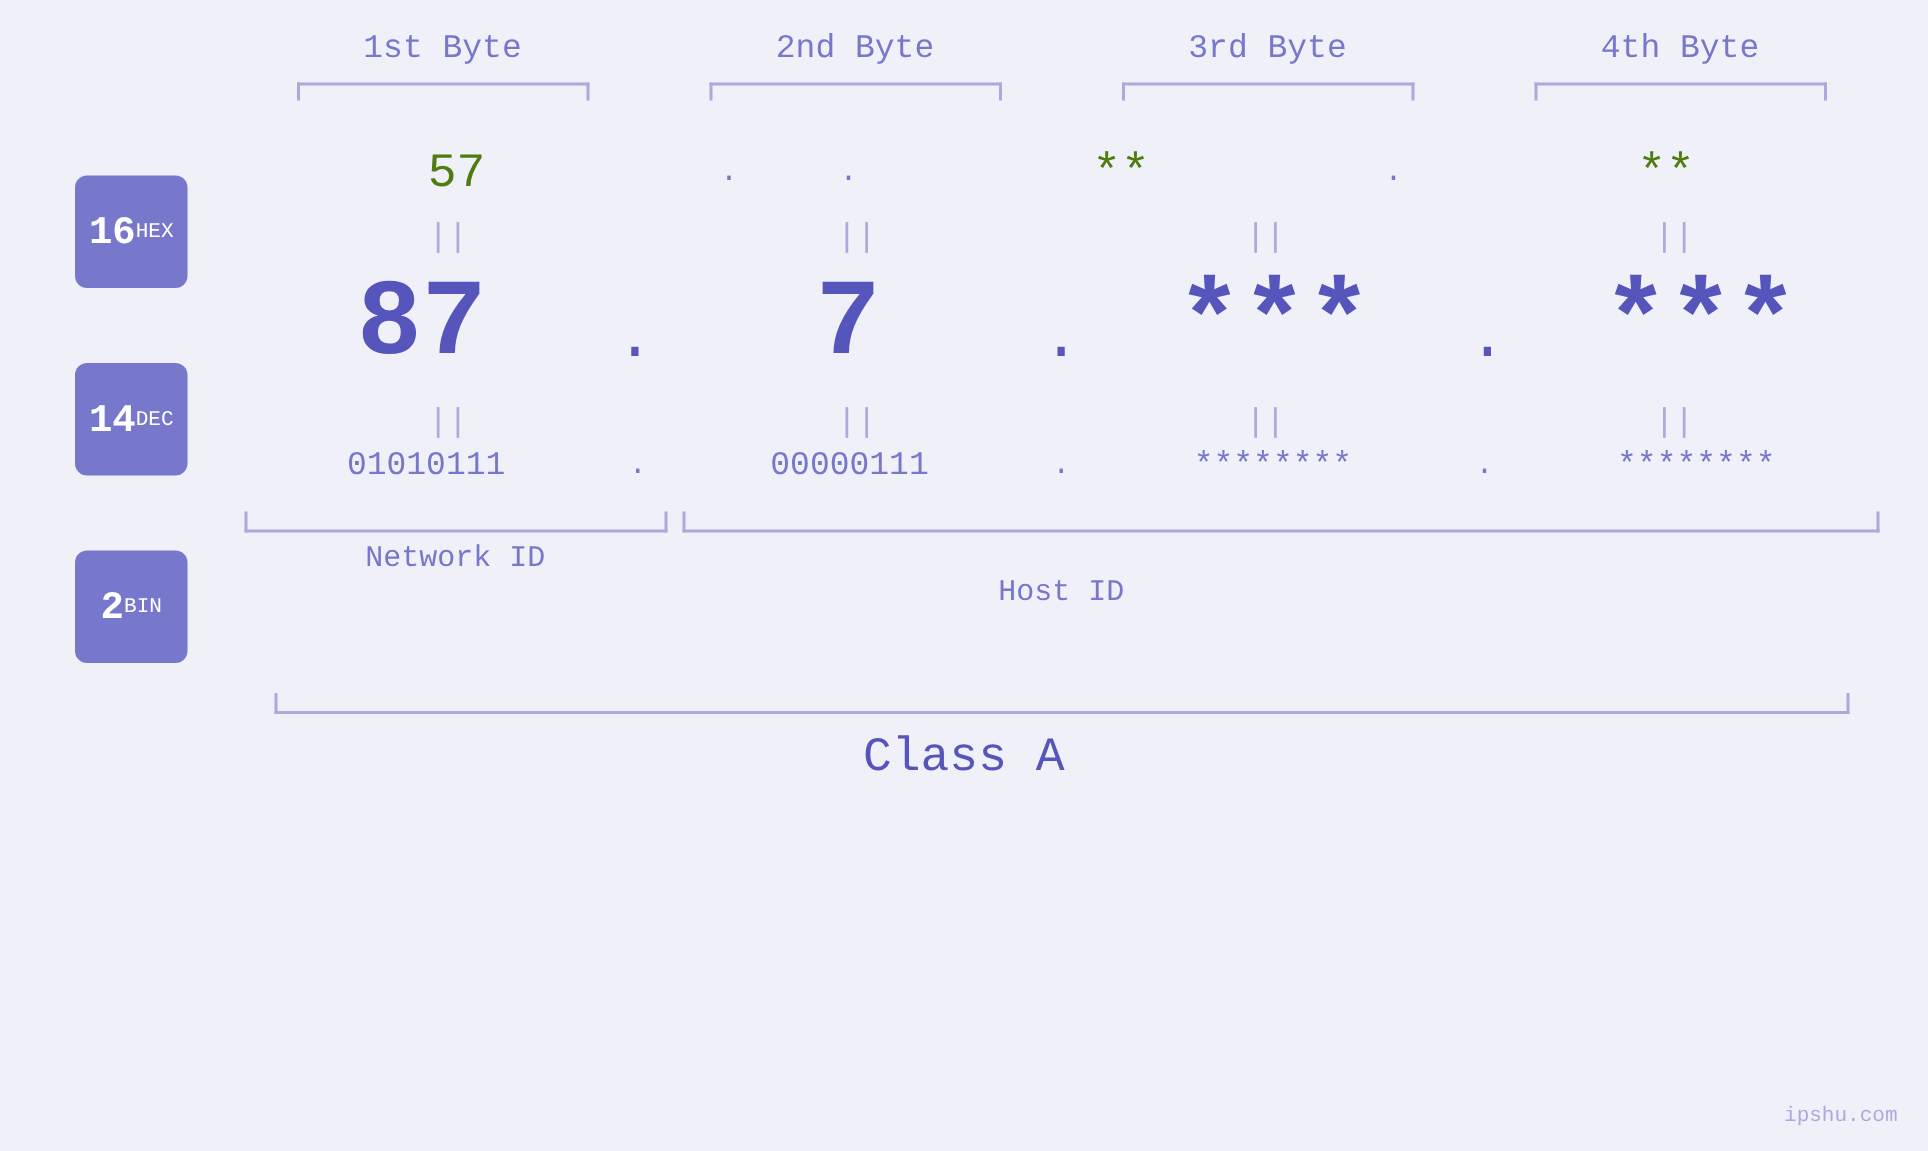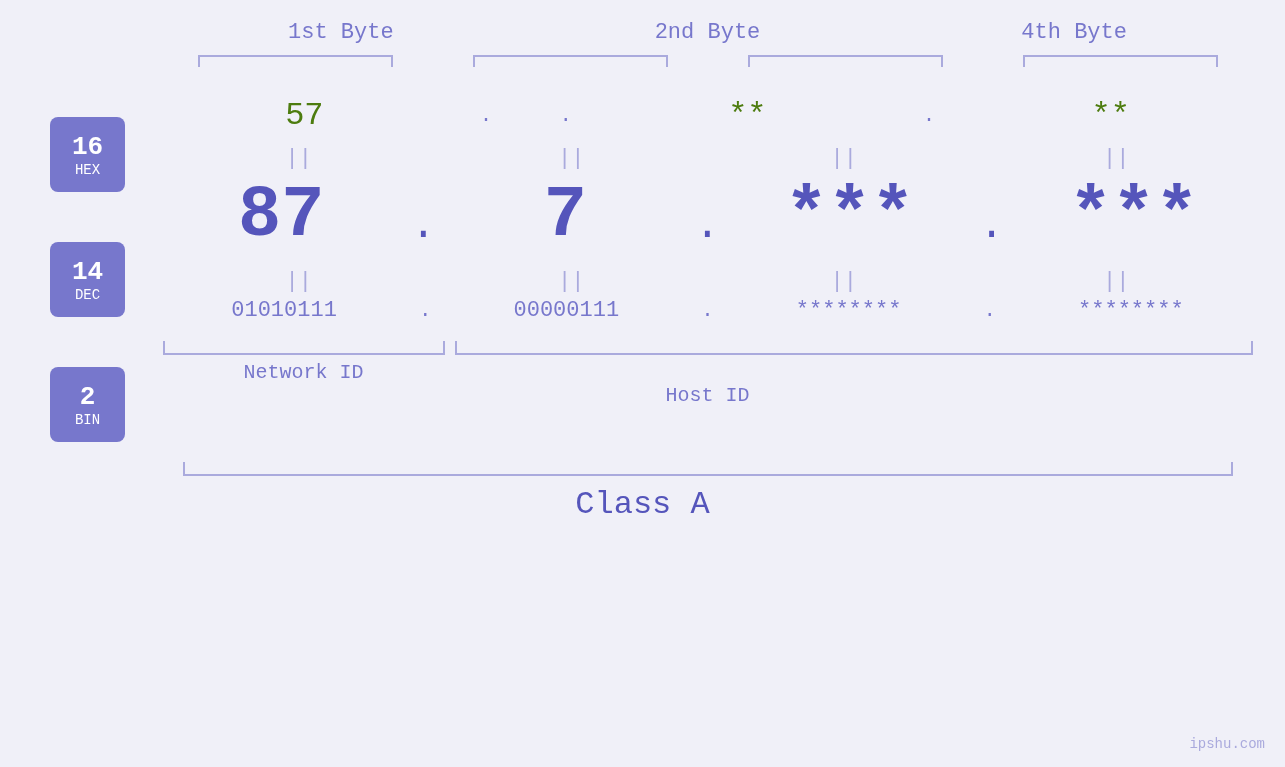--- a/index.html
+++ b/index.html
@@ -73,21 +73,20 @@
       gap: 50px;
       padding-top: 30px;
     }
 
     .badge {
       width: 75px;
       height: 75px;
       background: #7777cc;
       border-radius: 8px;
       display: flex;
-      flex-direction: column;
       align-items: center;
       justify-content: center;
       color: white;
     }
 
     .badge-number {
       font-size: 26px;
       font-weight: bold;
       font-family: 'Courier New', Courier, monospace;
     }
@@ -209,20 +208,21 @@
     }
   </style>
 </head>
 <body>
 
 <div class="container">
 
   <div class="byte-headers">
     <div class="byte-header">1st Byte</div>
     <div class="byte-header">2nd Byte</div>
+    <div class="byte-header">3rd Byte</div>
     <div class="byte-header">4th Byte</div>
   </div>
 
   <div class="top-brackets">
     <div class="bracket-line"></div>
     <div class="bracket-line"></div>
     <div class="bracket-line"></div>
     <div class="bracket-line"></div>
   </div>
 

